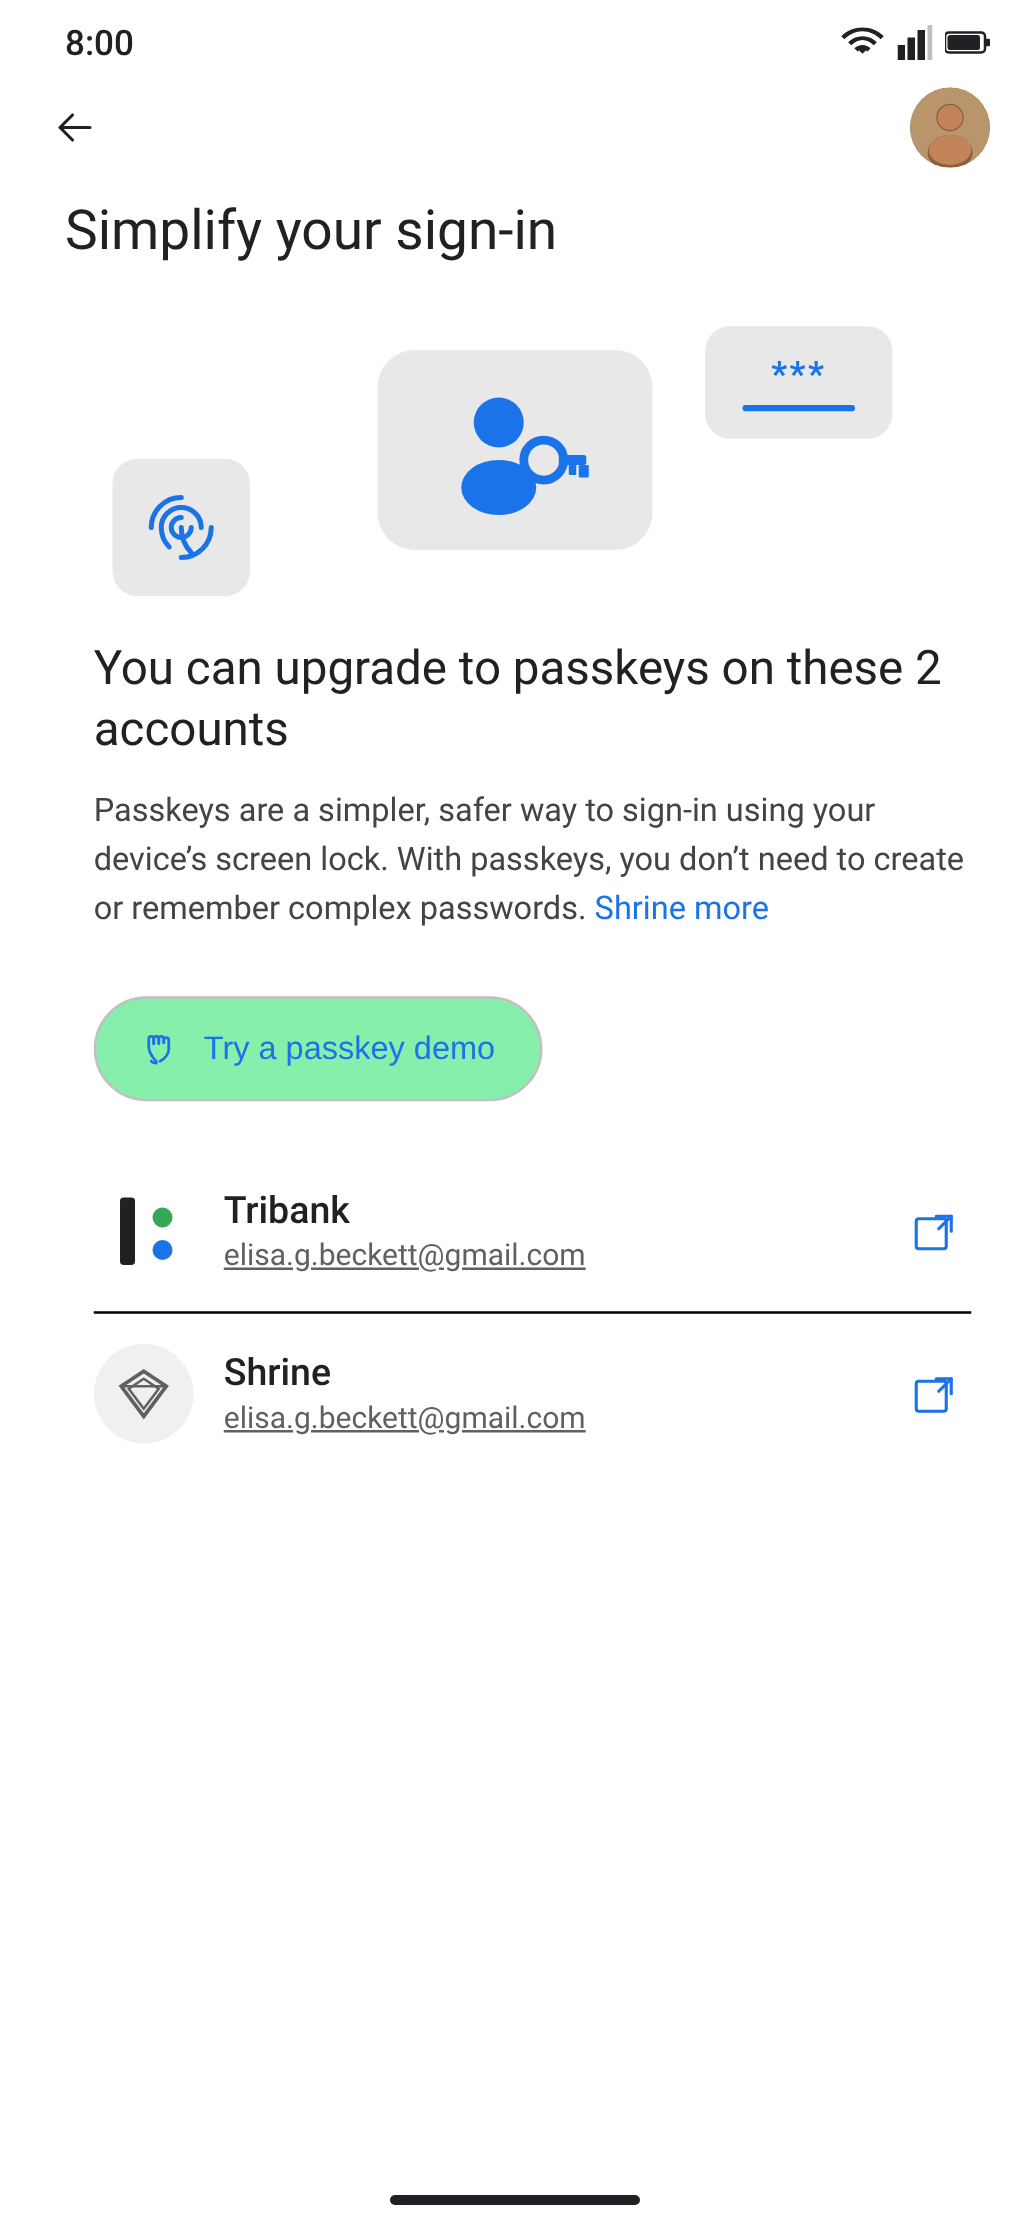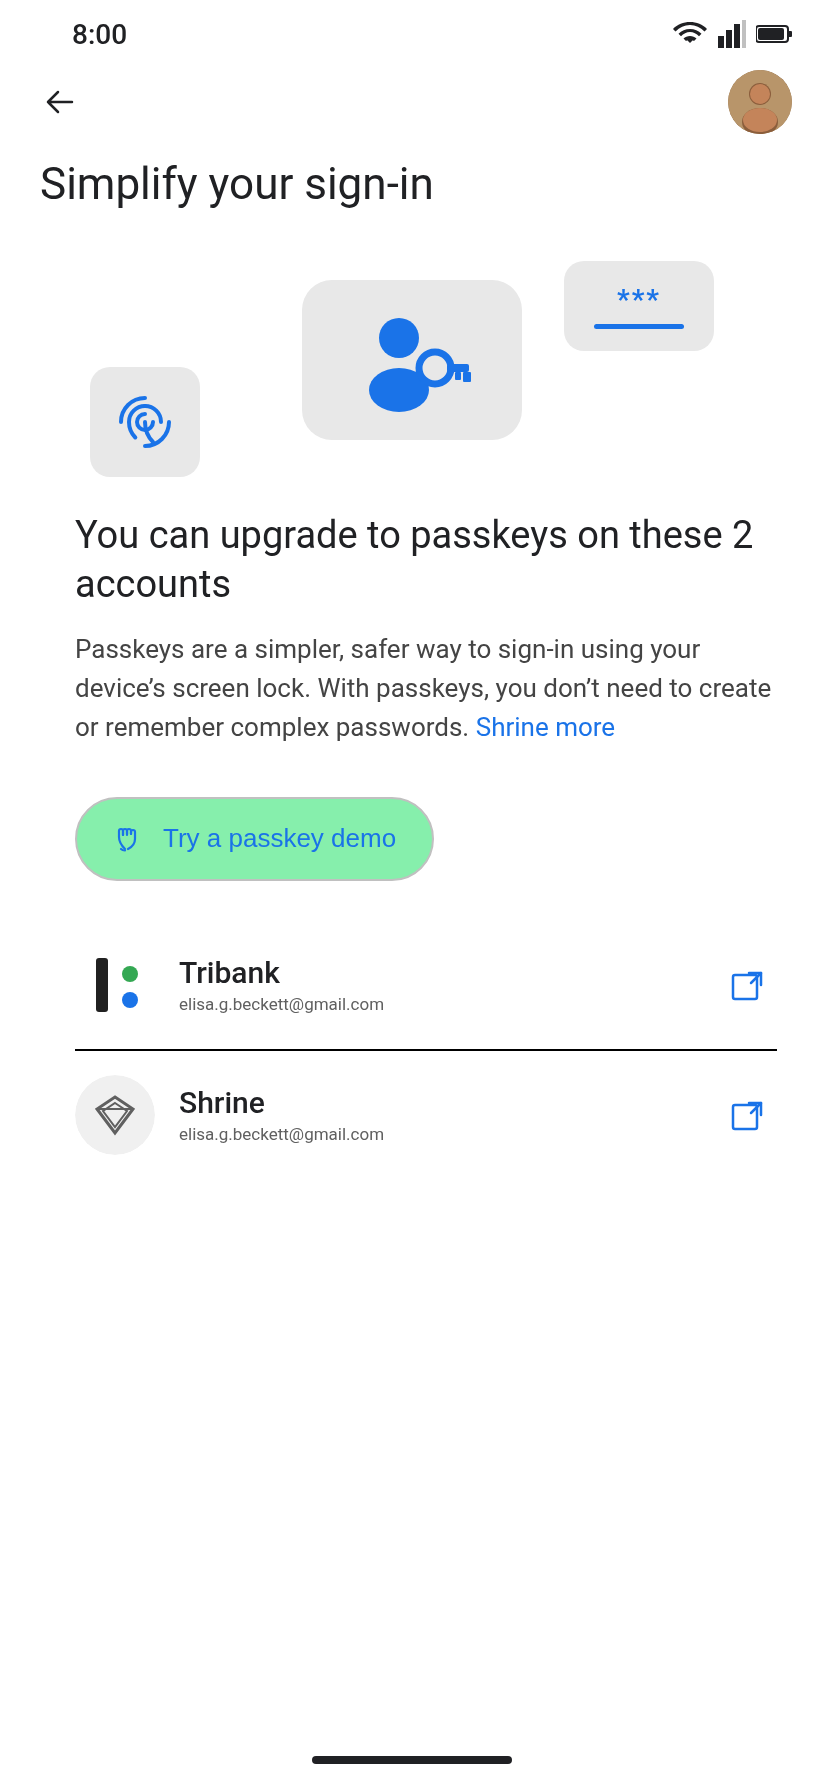--- a/index.html
+++ b/index.html
@@ -15,21 +15,20 @@
       overflow-x: hidden;
     }
 
     
     .status-bar {
       display: flex;
       justify-content: space-between;
       align-items: center;
       padding: 18px 32px 10px 52px;
       height: 60px;
-      margin-left: 20px;
     }
     .status-time {
       font-size: 28px;
       font-weight: 500;
       color: #202124;
     }
     .status-icons {
       display: flex;
       align-items: center;
       gap: 10px;
@@ -71,21 +70,21 @@
       border-radius: 50%;
       background: linear-gradient(135deg, #b8956a 0%, #8B6347 50%, #c4a882 100%);
       display: flex;
       align-items: center;
       justify-content: center;
       font-size: 28px;
     }
 
     
     .page-title {
-      padding: 8px 32px 24px 40px;
+      padding: 8px 32px 24px 52px;
       font-size: 44px;
       font-weight: 400;
       color: #202124;
       line-height: 1.2;
     }
 
     
     .hero-illustration {
       display: flex;
       justify-content: center;
@@ -232,22 +231,23 @@
     .account-info {
       flex: 1;
     }
     .account-name {
       font-size: 30px;
       font-weight: 500;
       color: #202124;
       margin-bottom: 4px;
     }
     .account-email {
-      font-size: 17px;
+      font-size: 24px;
       color: #606060;
+      text-decoration: underline;
     }
 
     .external-link-btn {
       width: 56px;
       height: 56px;
       display: flex;
       align-items: center;
       justify-content: center;
       cursor: pointer;
       flex-shrink: 0;

